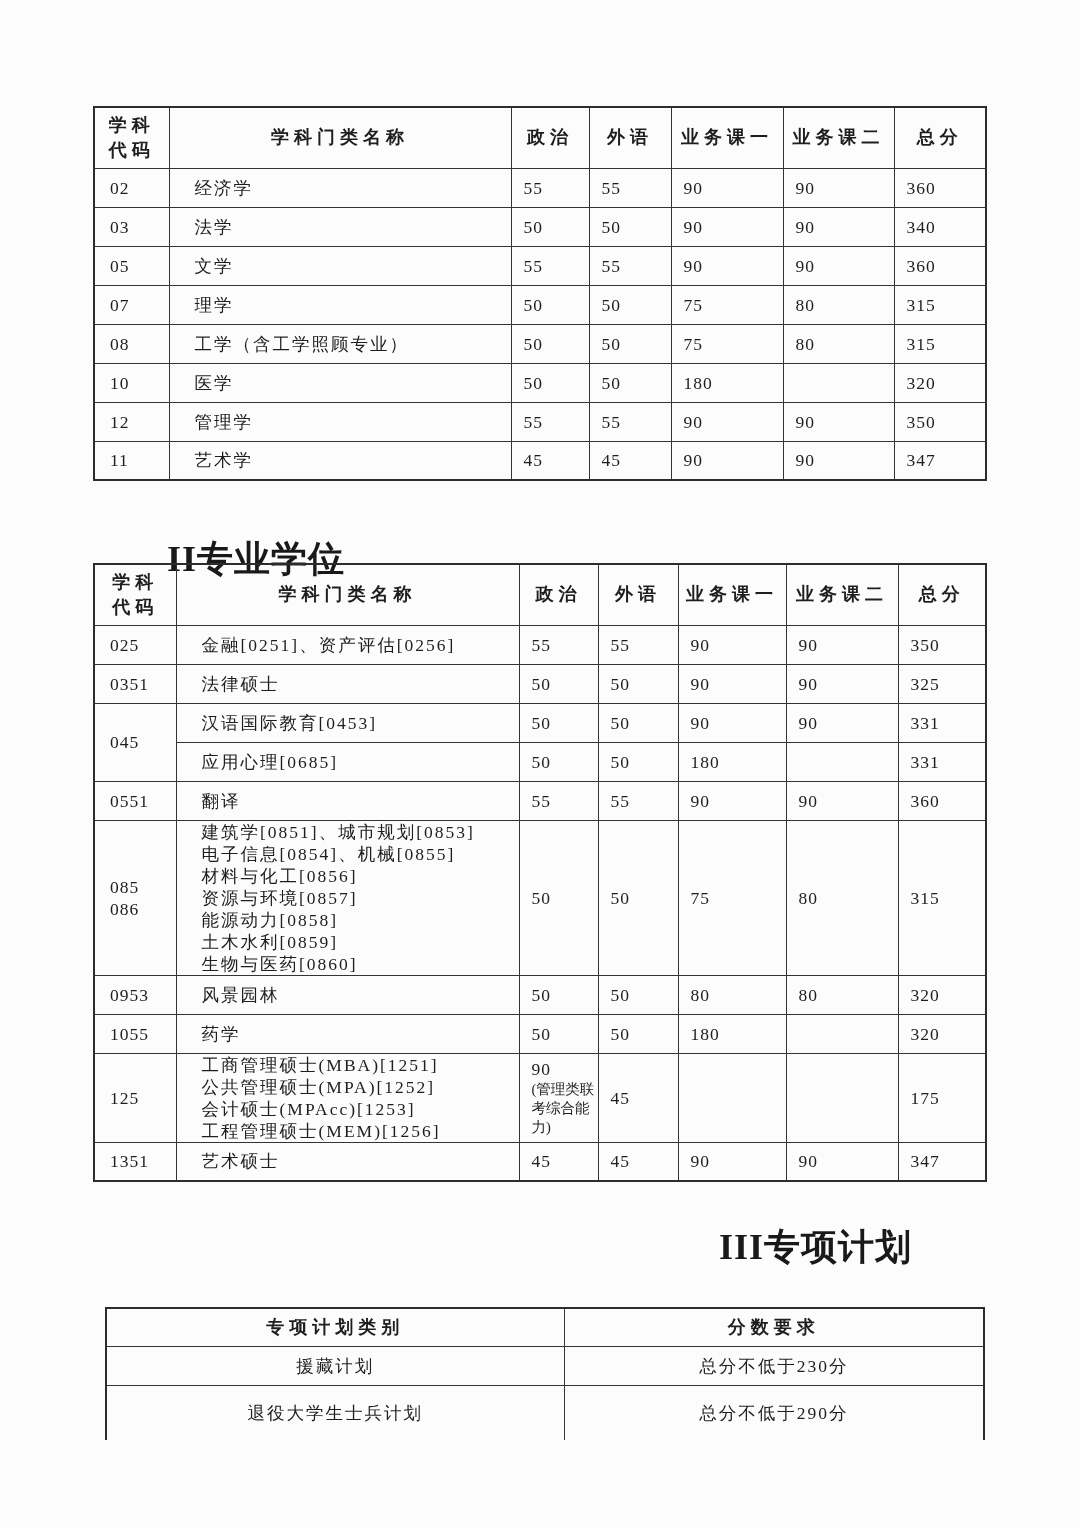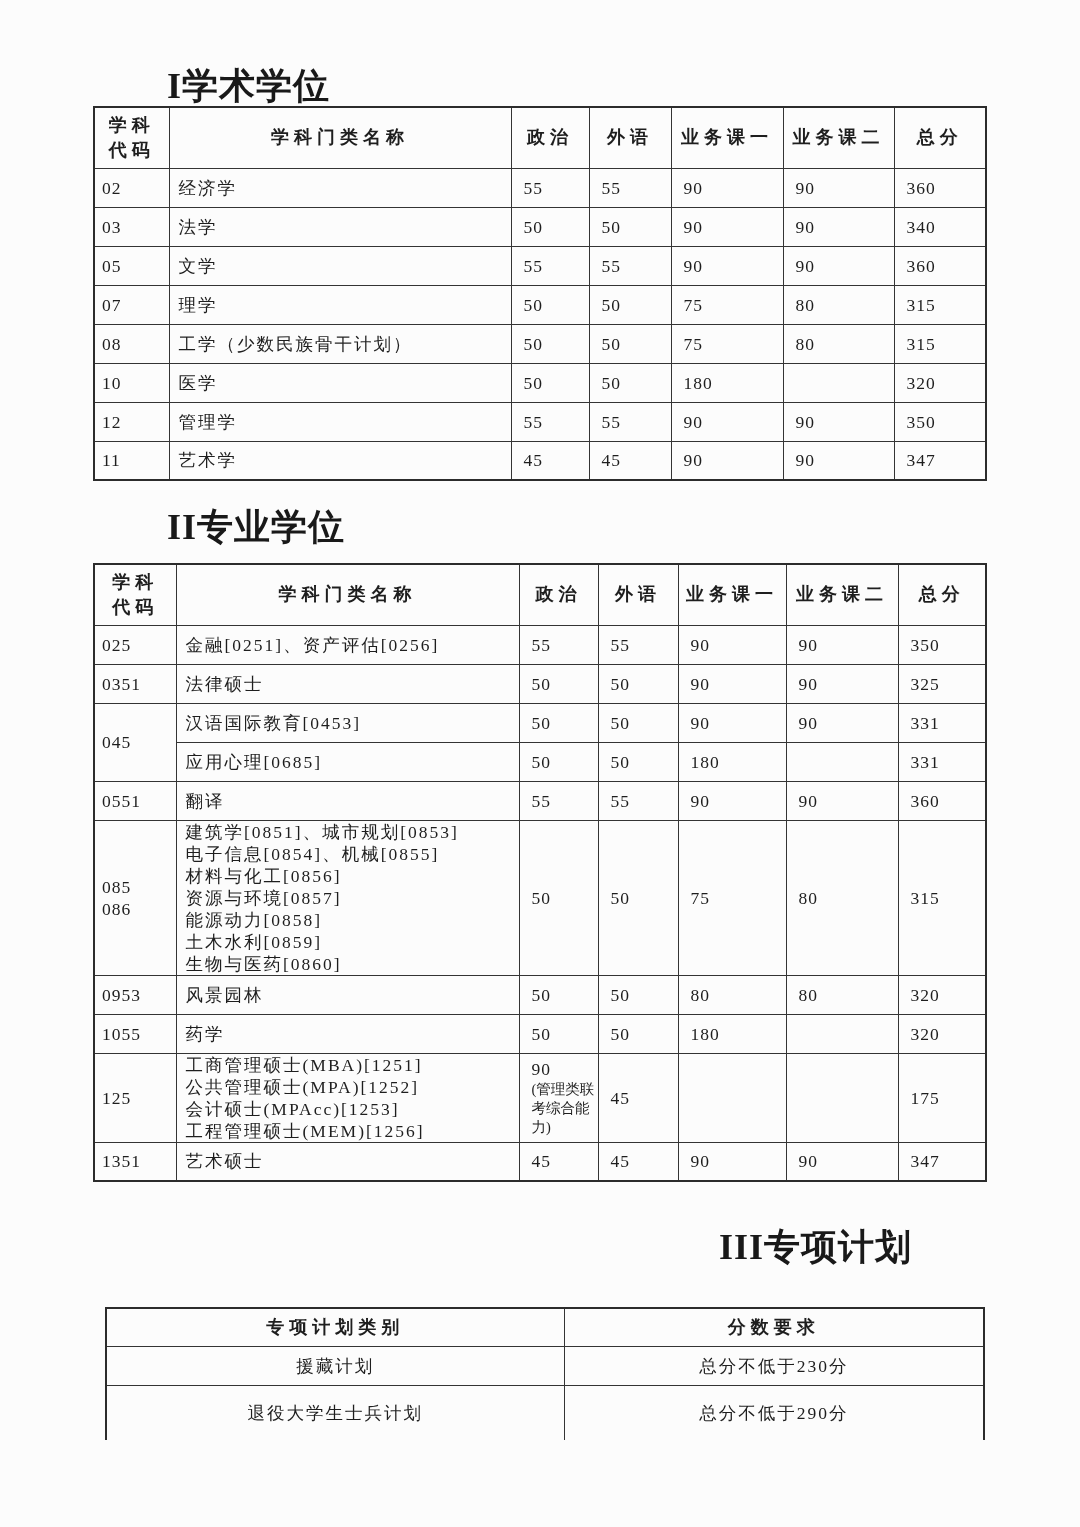--- a/index.html
+++ b/index.html
@@ -14,21 +14,21 @@
   }
   .sec-title {
     position:absolute;
     font-size:36px;
     font-weight:700;
     letter-spacing:1px;
     white-space:nowrap;
     color:#191919;
   }
   #title1 { left:167px; top:62px; }
-  #title2 { left:167px; top:503px; }
+  #title2 { left:167px; top:535px; }
   #title3 { left:719px; top:1223px; }
 
   table.score {
     position:absolute;
     border-collapse:collapse;
     table-layout:fixed;
     border:2.5px solid #2c2c2c;
   }
   #table1 { left:93px;  top:106px;  width:892px; }
   #table2 { left:93px;  top:563px;  width:892px; }
@@ -46,41 +46,40 @@
     height:61px;
     vertical-align:middle;
   }
   .score td {
     font-size:17.5px;
     line-height:22px;
     height:39px;
     white-space:pre-line;
     vertical-align:middle;
   }
-  td.c-code { padding-left:7px; letter-spacing:1px; }
-  td.c-name { padding-left:9px;  letter-spacing:2px; }
+  td.c-code { padding-left:15px; letter-spacing:1px; }
+  td.c-name { padding-left:25px;  letter-spacing:2px; }
   td.c-num  { padding-left:12px; letter-spacing:1px; }
   .note {
     display:block;
     font-size:14.5px;
     line-height:19px;
     letter-spacing:0;
   }
 
   #table3 th { height:38px; }
   #table3 td { text-align:center; letter-spacing:2px; height:39px; padding:0 6px; }
   #table3 tr.r0 td { height:46px; }
   #table3 tr.r2 td { height:55px; border-bottom:none; }
 </style>
 </head>
 <body>
 
 <div class="page">
 
-  <h2 class="sec-title" id="title1">I学术学位</h2>
 
   <table class="score" id="table1">
     <colgroup>
       <col style="width:75px">
         <col style="width:342px">
         <col style="width:78px">
       <col style="width:82px">
         <col style="width:112px">
         <col style="width:111px">
         <col style="width:92px">
@@ -129,21 +128,21 @@
           <td class="c-code">07</td>
           <td class="c-name">理学</td>
           <td class="c-num">50</td>
           <td class="c-num">50</td>
           <td class="c-num">75</td>
           <td class="c-num">80</td>
           <td class="c-num">315</td>
         </tr>
         <tr class="r5">
           <td class="c-code">08</td>
-          <td class="c-name">工学（少数民族骨干计划）</td>
+          <td class="c-name">工学（含工学照顾专业）</td>
           <td class="c-num">50</td>
           <td class="c-num">50</td>
           <td class="c-num">75</td>
           <td class="c-num">80</td>
           <td class="c-num">315</td>
         </tr>
         <tr class="r6">
           <td class="c-code">10</td>
           <td class="c-name">医学</td>
           <td class="c-num">50</td>

